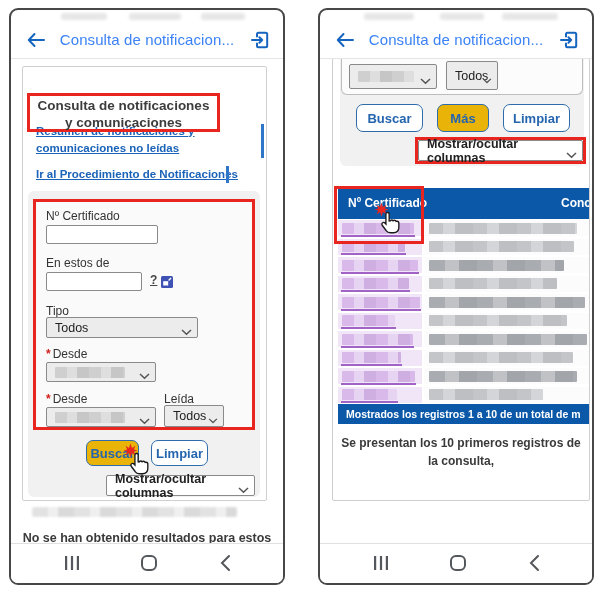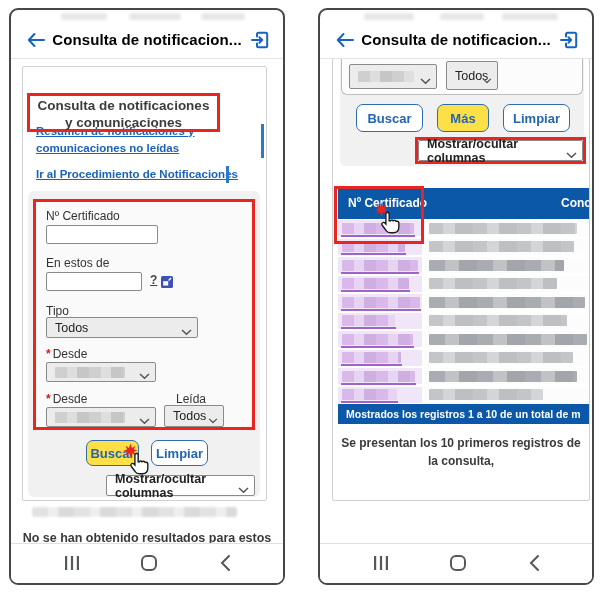--- a/index.html
+++ b/index.html
@@ -4,36 +4,36 @@
 <style>
   html,body{margin:0;padding:0;background:#fff;}
   .canvas{position:relative;width:600px;height:597px;background:#ffffff;overflow:hidden;
           font-family:"Liberation Sans",sans-serif;-webkit-font-smoothing:antialiased;}
   .phone{position:absolute;top:8px;width:272px;height:573px;background:#fff;
          border:2px solid #474747;border-radius:9px;overflow:hidden;}
   .smudge{position:absolute;height:7px;border-radius:3px;background:#d9d9d9;opacity:.65;filter:blur(1.5px);}
   .appbar{position:absolute;left:0;right:0;top:12px;height:36px;background:#fff;
           border-bottom:1px solid #e4e4e4;z-index:30;}
   .appbar .ttl{position:absolute;left:0;right:0;top:0;height:36px;line-height:36px;text-align:center;
-          color:#000000;font-size:15px;font-weight:700;letter-spacing:.1px;}
+          color:#3b82f6;font-size:15px;font-weight:400;letter-spacing:.1px;}
   .icon-btn{position:absolute;top:7px;width:22px;height:22px;cursor:pointer;}
   .card{position:absolute;background:#fff;border:1px solid #cfcfcf;border-radius:2px;}
   .graypanel{position:absolute;background:#f1f1f1;border-radius:6px;}
   .annot{position:absolute;border:3px solid #e8251f;box-sizing:border-box;z-index:20;}
   .lbl{position:absolute;font-size:12px;color:#333;white-space:nowrap;}
   .req{color:#d21f1a;font-weight:700;margin-right:2px;}
   .tinput{position:absolute;background:#fff;border:1px solid #8a8a8a;border-radius:2px;
           font:12px "Liberation Sans",sans-serif;padding:0 4px;box-sizing:border-box;}
   .sel{position:absolute;background:#ececec;border:1px solid #8a8a8a;border-radius:2px;box-sizing:border-box;
        font-size:12.5px;color:#222;display:flex;align-items:center;padding:0 18px 0 8px;cursor:pointer;}
   .sel .chev{position:absolute;right:5px;top:50%;margin-top:-3px;}
   .sel-white{background:#fff;font-weight:700;font-size:12.5px;color:#222;justify-content:center;}
   .btn{position:absolute;border:1.5px solid #2e6cab;border-radius:7px;background:#fff;box-sizing:border-box;
        color:#2565ae;font-size:13px;font-weight:700;display:flex;align-items:center;justify-content:center;cursor:pointer;}
-  .btn.yellow{background:#fde047;}
+  .btn.yellow{background:#eab308;}
   .blurpill{height:11px;border-radius:1px;filter:blur(.6px);
        background:repeating-linear-gradient(90deg,#cfcfcf 0 12px,#dedede 12px 22px,#c6c6c6 22px 34px);}
   .link{position:absolute;color:#1a63b8;font-size:11.5px;font-weight:700;text-decoration:underline;line-height:1.45;cursor:pointer;}
   .caret{position:absolute;width:2.5px;background:#2e77c8;}
   .clickind{position:absolute;z-index:40;pointer-events:none;}
   
   .tbl{position:absolute;}
   .thead{position:absolute;left:0;top:0;height:31px;width:100%;background:#0b58a8;}
   .thead .c1{position:absolute;left:10px;top:0;height:31px;line-height:31px;color:#fff;font-size:12px;font-weight:700;}
   .thead .c2{position:absolute;left:223px;top:0;height:31px;line-height:31px;color:#fff;font-size:12px;font-weight:700;white-space:nowrap;}
@@ -125,21 +125,21 @@
           </div>
 
           <div class="lbl" style="left:10px;top:190px;"><span class="req">*</span><span>Desde</span></div>
           <div class="sel" style="left:10px;top:205px;width:110px;height:20px;">
             <span class="blurpill" style="width:70px;"></span>
             <span class="chev"><svg width="11" height="7" viewBox="0 0 11 7" fill="none" stroke="#555" stroke-width="1.5">
                   <path d="M1 1 l4.5 4.3 L10 1"></path>
                 </svg></span>
           </div>
 
-          <div class="lbl" style="left:140px;top:190px;">Leída</div>
+          <div class="lbl" style="left:128px;top:190px;">Leída</div>
           <div class="sel" style="left:128px;top:203px;width:60px;height:22px;">
             <span>Todos</span>
             <span class="chev"><svg width="10" height="6" viewBox="0 0 11 7" fill="none" stroke="#555" stroke-width="1.5">
                   <path d="M1 1 l4.5 4.3 L10 1"></path>
                 </svg></span>
           </div>
         </div>
 
         <div class="btn yellow" style="left:58px;top:249px;width:53px;height:26px;">Buscar</div>
         <div class="btn" style="left:123px;top:249px;width:57px;height:26px;">Limpiar</div>

